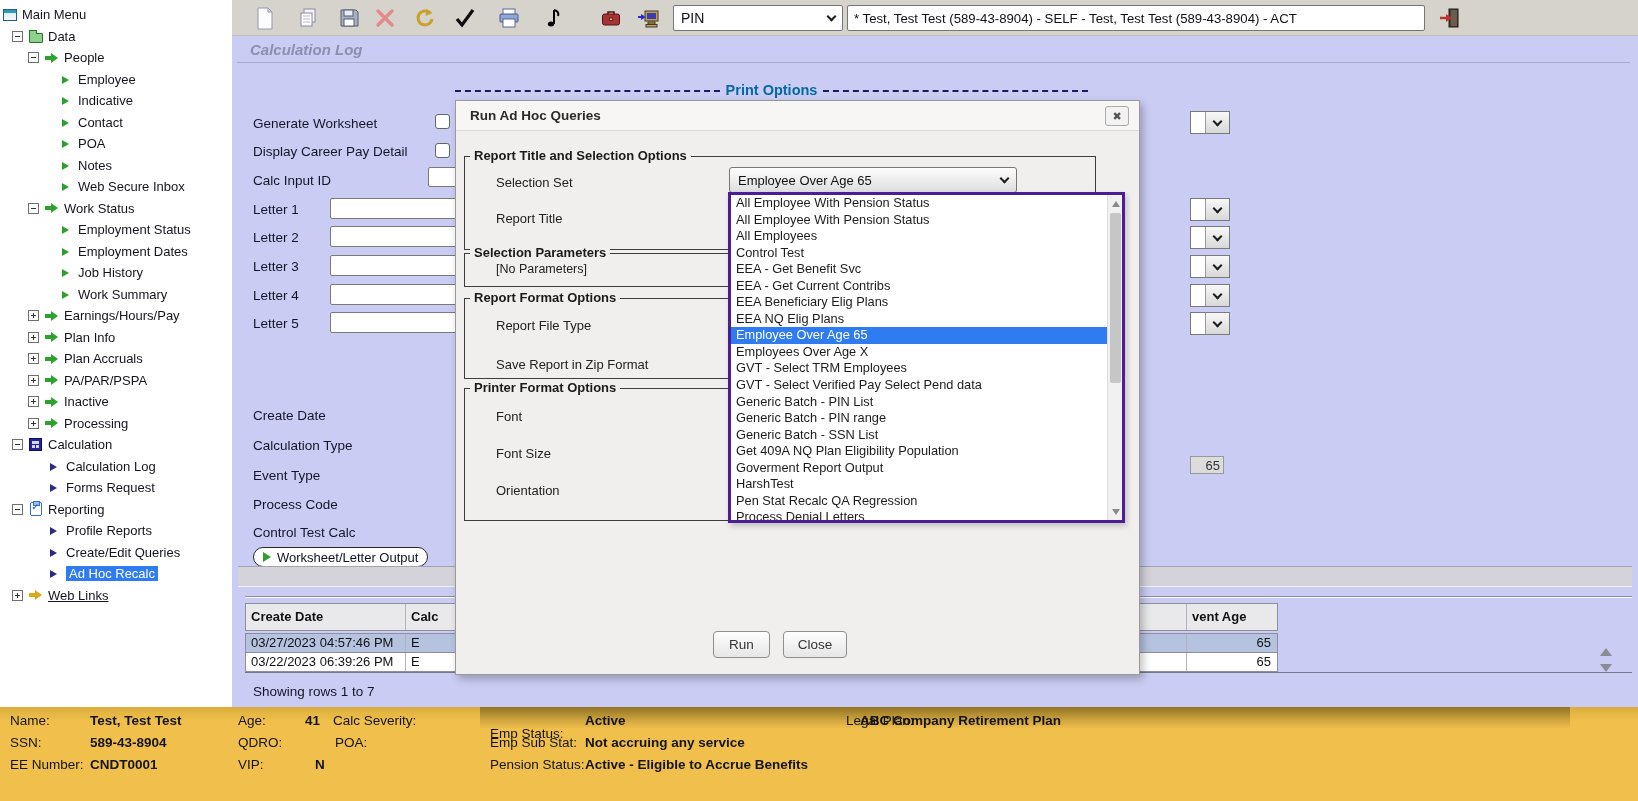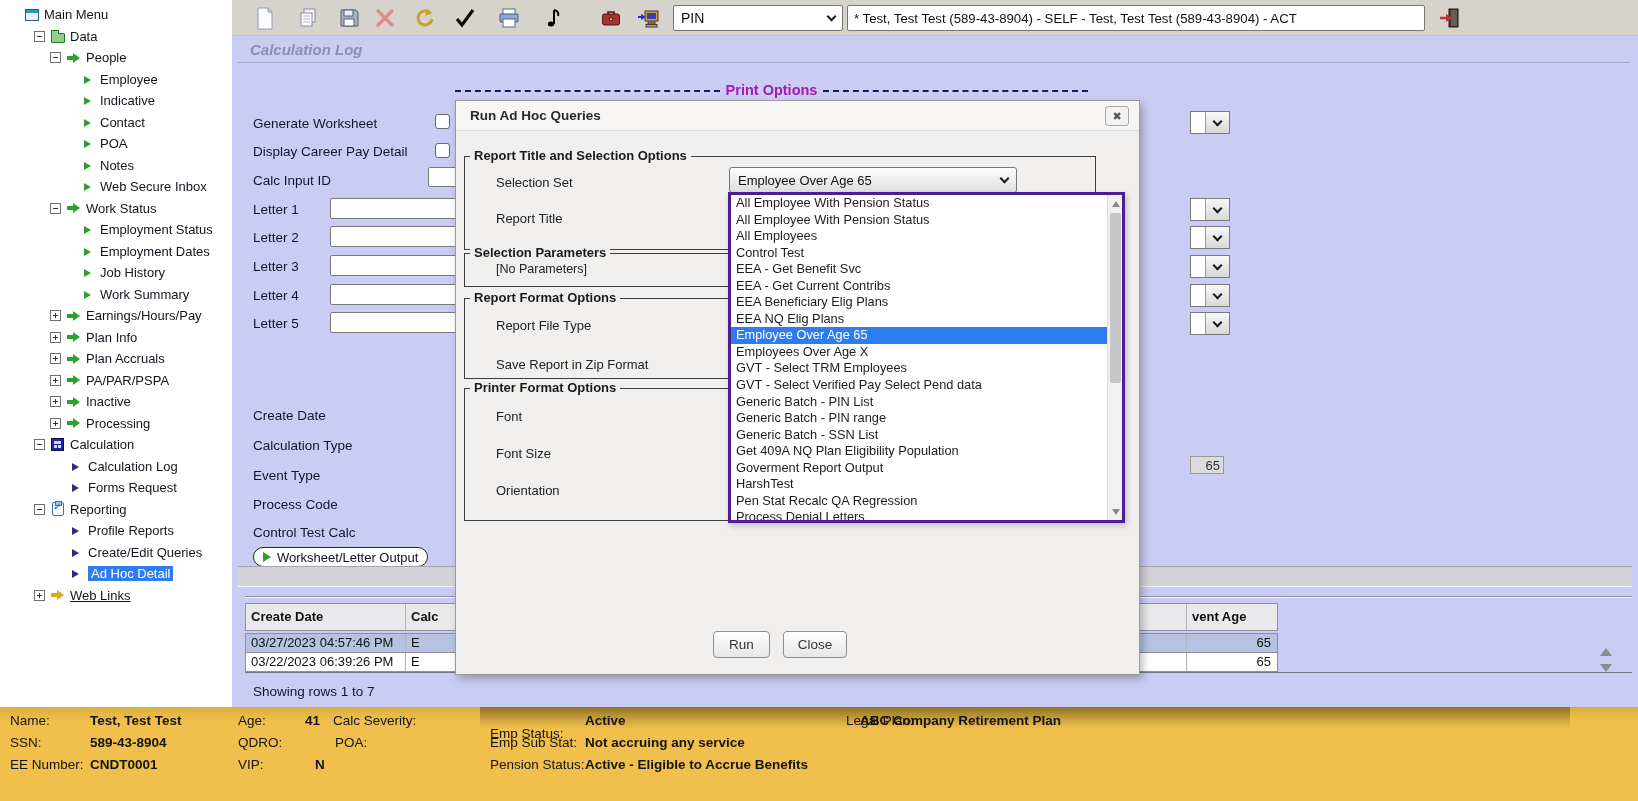--- a/index.html
+++ b/index.html
@@ -1,21 +1,21 @@
 <!DOCTYPE html>
 <html><head>
 <meta charset="utf-8">
 <style>
   html,body{margin:0;padding:0;background:#fff;}
   *{box-sizing:border-box;}
   #app{position:relative;width:1638px;height:801px;overflow:hidden;
        font-family:"Liberation Sans",sans-serif;color:#111;background:#fff;}
 
   
-  #sidebar{position:absolute;left:0;top:0;width:232px;height:707px;background:#fff;overflow:hidden;padding-top:4px;padding-left:22px;}
+  #sidebar{position:absolute;left:0;top:0;width:232px;height:707px;background:#fff;overflow:hidden;padding-top:4px;}
   .trow{display:flex;align-items:center;height:21.5px;gap:5px;font-size:13px;color:#14141e;white-space:nowrap;cursor:default;}
   .trow .tlabel.sel{background:#2e7cf0;color:#fff;padding:0 3px;}
   .exp{position:relative;width:11px;height:11px;border:1px solid #6f6f6f;background:#fff;flex:none;}
   .exp::before{content:'';position:absolute;left:2px;top:4px;width:5px;height:1px;background:#333;}
   .exp.plus::after{content:'';position:absolute;left:4px;top:2px;width:1px;height:5px;background:#333;}
   .ticn{width:15px;display:flex;justify-content:center;flex:none;}
   .iwindow{width:14px;height:12px;border:1px solid #1a5f8a;background:linear-gradient(#d9edf7,#f2f8fc);position:relative;}
   .iwindow::before{content:'';position:absolute;left:0;top:0;right:0;height:3px;background:#2e9ab8;}
   .ifolder{position:relative;width:14px;height:10px;background:#8fd08f;border:1px solid #1f7a1f;border-radius:1px;margin-top:3px;}
   .ifolder::before{content:'';position:absolute;left:-1px;top:-4px;width:6px;height:3px;background:#8fd08f;border:1px solid #1f7a1f;border-bottom:none;}
@@ -38,21 +38,21 @@
   .tbicon{position:absolute;top:5px;width:26px;height:26px;display:flex;align-items:center;justify-content:center;cursor:pointer;}
   .combo{background:#fff;border:1px solid #767676;border-radius:2px;display:flex;align-items:center;justify-content:space-between;padding:0 7px;font-size:14px;cursor:pointer;}
   .chev{width:7px;height:7px;border-right:2px solid #1c1c1c;border-bottom:2px solid #1c1c1c;transform:rotate(45deg);margin-top:-3px;flex:none;}
   #pin-combo{position:absolute;left:441px;top:5px;width:170px;height:26px;}
   #person-field{position:absolute;left:615px;top:5px;width:578px;height:26px;border:1px solid #767676;border-radius:2px;font-size:13.2px;padding:0 6px;font-family:"Liberation Sans",sans-serif;color:#111;background:#fff;}
 
   
   #main{position:absolute;left:232px;top:36px;width:1406px;height:671px;background:#cbccf3;}
   #page-title{position:absolute;left:18px;top:5px;font-size:15px;font-style:italic;font-weight:bold;color:#8e8eae;}
   #title-rule{position:absolute;left:5px;top:26px;width:1393px;border-top:1px solid #a9a9c9;}
-  #print-options-header{position:absolute;left:223px;top:46px;width:633px;display:flex;align-items:center;gap:6px;color:#a21caf;font-weight:bold;font-size:14.5px;}
+  #print-options-header{position:absolute;left:223px;top:46px;width:633px;display:flex;align-items:center;gap:6px;color:#0369a1;font-weight:bold;font-size:14.5px;}
   #print-options-header .dash{flex:1;border-top:2px dashed #1b1b5e;margin-top:2px;}
   .flabel{position:absolute;left:21px;font-size:13.5px;color:#15152a;white-space:nowrap;}
   .cb{position:absolute;left:203px;width:15px;height:15px;background:#fff;border:1px solid #666;border-radius:3px;cursor:pointer;}
   .tinput{position:absolute;background:#fff;border:1px solid #7a7a7a;border-radius:2px;font-size:13px;padding:0 4px;font-family:"Liberation Sans",sans-serif;}
   #calc-input{left:196px;top:131px;width:116px;height:20px;}
   .letter-input{left:98px;width:330px;height:21px;}
   .stub{position:absolute;left:958px;width:40px;height:23px;background:#fff;border:1px solid #7a7a7a;display:flex;justify-content:flex-end;cursor:pointer;}
   .stub-btn{width:24px;background:linear-gradient(#f8f8f8,#d8d8d8);border-left:1px solid #9a9a9a;display:flex;align-items:center;justify-content:center;}
   #event-age-box{position:absolute;left:958px;top:420px;width:34px;height:18px;background:#dcdcdc;border:1px solid #999;font-size:13px;color:#333;text-align:right;padding:1px 3px 0 0;}
   #ws-button{position:absolute;left:21px;top:511px;height:20px;border:1.5px solid #2a2a2a;border-radius:10px;background:#fff;display:inline-flex;align-items:center;gap:6px;padding:0 9px;font-size:13px;color:#101028;cursor:pointer;}
@@ -303,21 +303,21 @@
       <div class="trow" style="padding-left: 46px;">
         <span class="ticn">
           <span class="tri navy"></span>
         </span>
         <span class="tlabel">Create/Edit Queries</span>
       </div>
       <div class="trow" style="padding-left: 46px;">
         <span class="ticn">
           <span class="tri navy"></span>
         </span>
-        <span class="tlabel sel">Ad Hoc Detail</span>
+        <span class="tlabel sel">Ad Hoc Recalc</span>
       </div>
       <div class="trow" style="padding-left: 12px; text-decoration: underline;">
         <span class="exp plus"></span>
         <span class="ticn">
           <span class="abig gold">
             <i class="tail"></i>
             <i class="head"></i>
           </span>
         </span>
         <span class="tlabel">Web Links</span>

